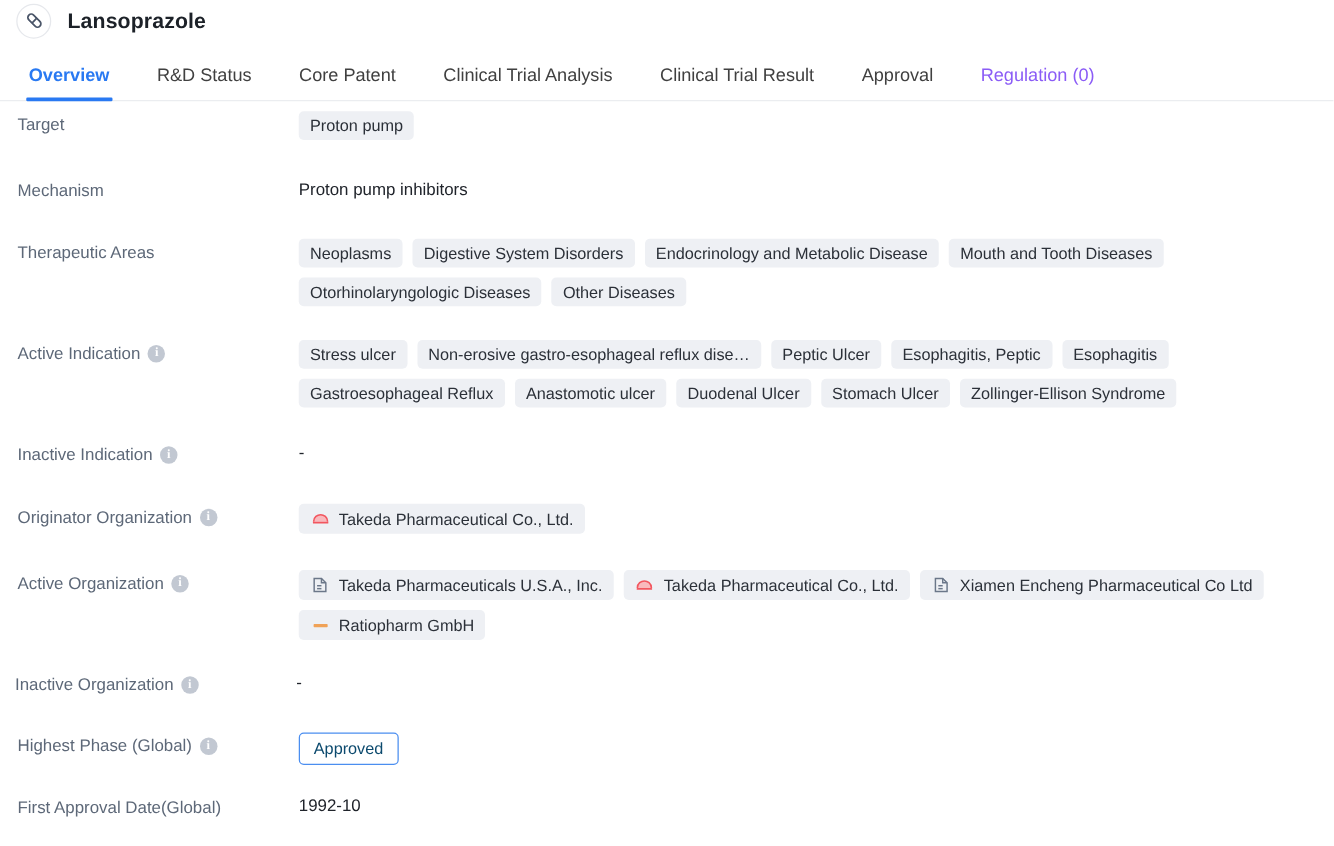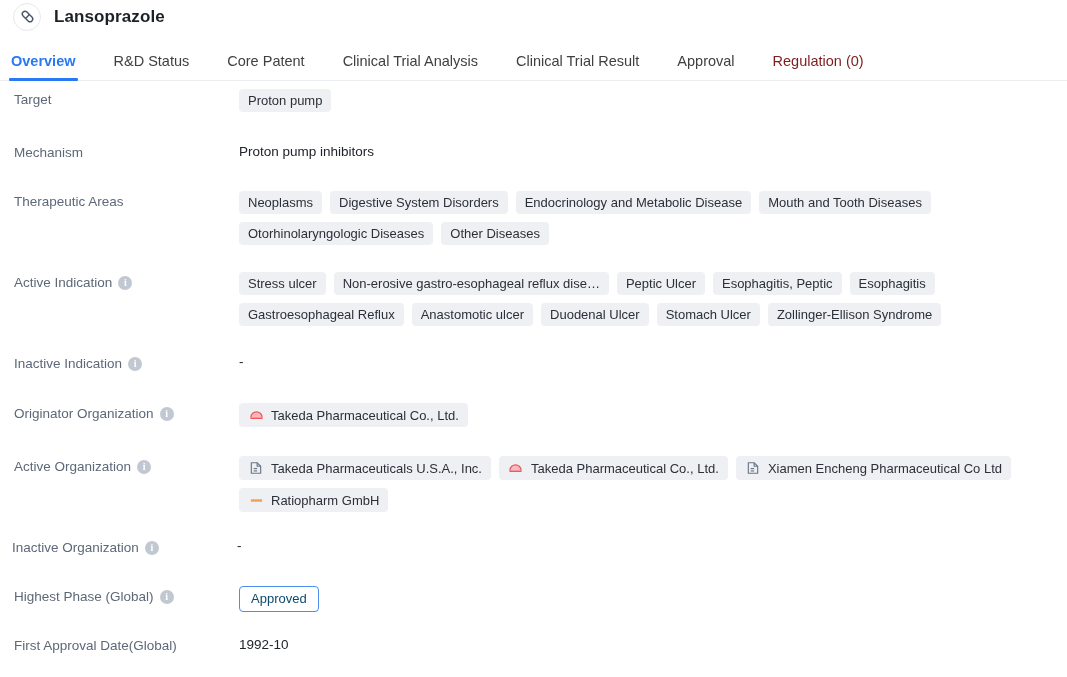--- a/index.html
+++ b/index.html
@@ -35,21 +35,21 @@
     letter-spacing: 0.1px;
   }
 
   
   .tabbar {
     position: relative;
     height: 48px;
     display: flex;
     align-items: flex-end;
     border-bottom: 1px solid #ebedf0;
-    padding-left: 11px;
+    padding-left: 23px;
   }
   .tab {
     font-size: 14.5px;
     color: #404040;
     padding: 0 0 11px 0;
     margin-right: 38px;
     position: relative;
     white-space: nowrap;
     cursor: pointer;
   }
@@ -58,21 +58,21 @@
     font-weight: bold;
   }
   .tab.active:after {
     content: "";
     position: absolute;
     left: -2px; right: -2px; bottom: -1px;
     height: 3px;
     background: #2979f2;
     border-radius: 1px;
   }
-  .tab.disabled { color: #7f1d1d; }
+  .tab.disabled { color: #8b5cf6; }
 
   
   .rows { padding-top: 8px; }
   .row {
     display: flex;
     align-items: flex-start;
     padding: 0 14px 0 14px;
   }
   .row-label {
     width: 225px;

